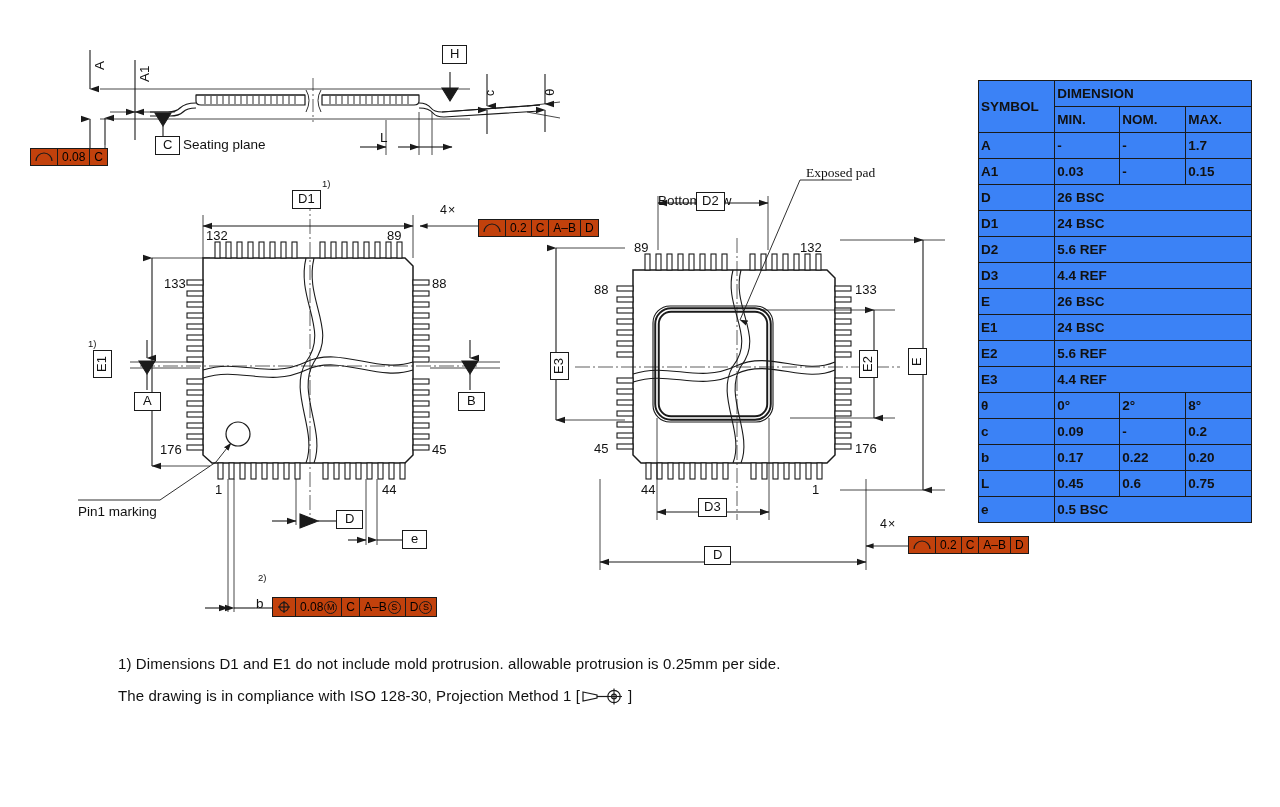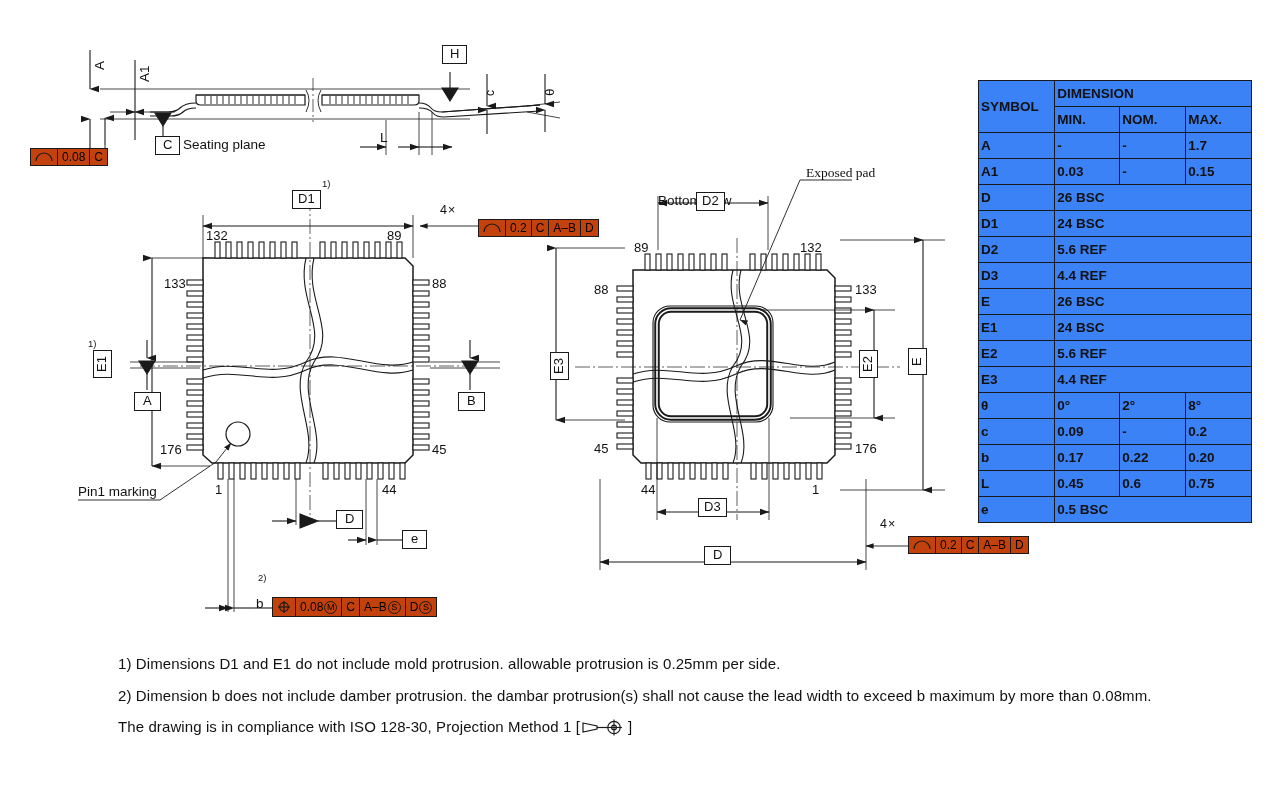--- a/index.html
+++ b/index.html
@@ -452,21 +452,21 @@
 
   <div class="lbl sm" style="left:206px;top:228px;">132</div>
   <div class="lbl sm" style="left:387px;top:228px;">89</div>
   <div class="lbl sm" style="left:164px;top:276px;">133</div>
   <div class="lbl sm" style="left:432px;top:276px;">88</div>
   <div class="lbl sm" style="left:160px;top:442px;">176</div>
   <div class="lbl sm" style="left:432px;top:442px;">45</div>
   <div class="lbl sm" style="left:215px;top:482px;">1</div>
   <div class="lbl sm" style="left:382px;top:482px;">44</div>
 
-  <div class="lbl" style="left:78px;top:484px;">Pin1 marking</div>
+  <div class="lbl" style="left:78px;top:504px;">Pin1 marking</div>
   <div class="lbl boxed" style="left:134px;top:392px;padding:1px 8px;">A</div>
   <div class="lbl boxed" style="left:458px;top:392px;padding:1px 8px;">B</div>
   <div class="lbl boxed" style="left:336px;top:510px;padding:1px 8px;">D</div>
   <div class="lbl boxed" style="left:402px;top:530px;padding:1px 8px;">e</div>
   <div class="lbl" style="left:256px;top:596px;">b</div>
   <div class="lbl xs" style="left:258px;top:572px;">2)</div>
 
   <div class="lbl" style="left:440px;top:203px;font-size:12.5px;letter-spacing:1px;">4×</div>
   <div class="fcf" style="position:absolute;left:478px;top:219px;">
     <span>
@@ -617,21 +617,20 @@
         </tr>
         <tr>
           <td class="sym-col">e</td>
           <td colspan="3">0.5 BSC</td>
         </tr>
       </tbody>
   </table>
 
   <div class="notes">
     <div>1) Dimensions D1 and E1 do not include mold protrusion. allowable protrusion is 0.25mm per side.</div>
-    <div>2) Dimension b does not include damber protrusion. the dambar protrusion(s) shall not cause the lead width to exceed b maximum by more than 0.08mm.</div>
     <div><span>The drawing is in compliance with ISO 128-30, Projection Method 1 [</span><span class="proj-inline"><svg width="46" height="17" viewBox="0 0 46 17">
             <path d="M2,4 L16,7 L16,10 L2,13 Z" fill="none" stroke="#1a1a1a" stroke-width="1.2"></path>
             <line x1="16" y1="8.5" x2="26" y2="8.5" stroke="#1a1a1a" stroke-width="1.2"></line>
             <circle cx="33" cy="8.5" r="6.2" fill="none" stroke="#1a1a1a" stroke-width="1.2"></circle>
             <circle cx="33" cy="8.5" r="2.4" fill="none" stroke="#1a1a1a" stroke-width="1.2"></circle>
             <line x1="33" y1="0.6" x2="33" y2="16.4" stroke="#1a1a1a" stroke-width="1.1"></line>
             <line x1="25" y1="8.5" x2="41" y2="8.5" stroke="#1a1a1a" stroke-width="1.1"></line>
           </svg></span><span>]</span></div>
   </div>
 

